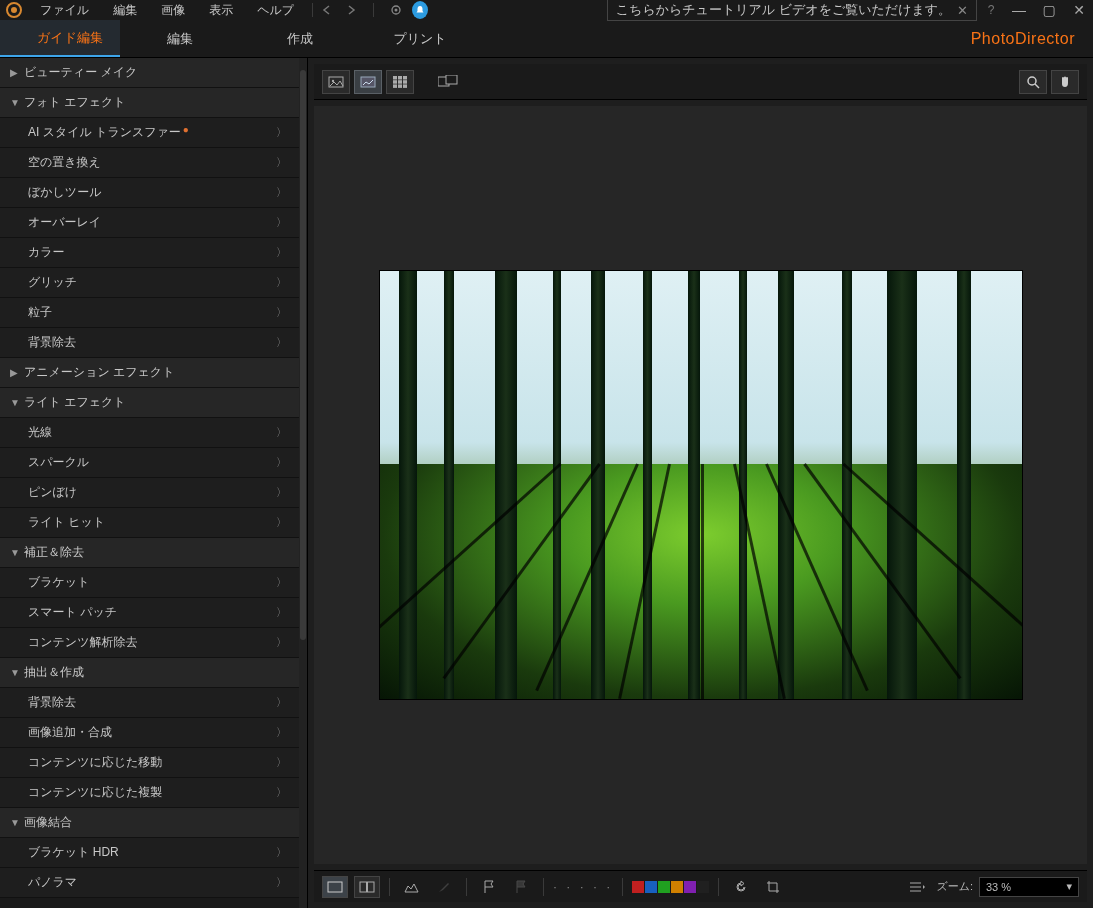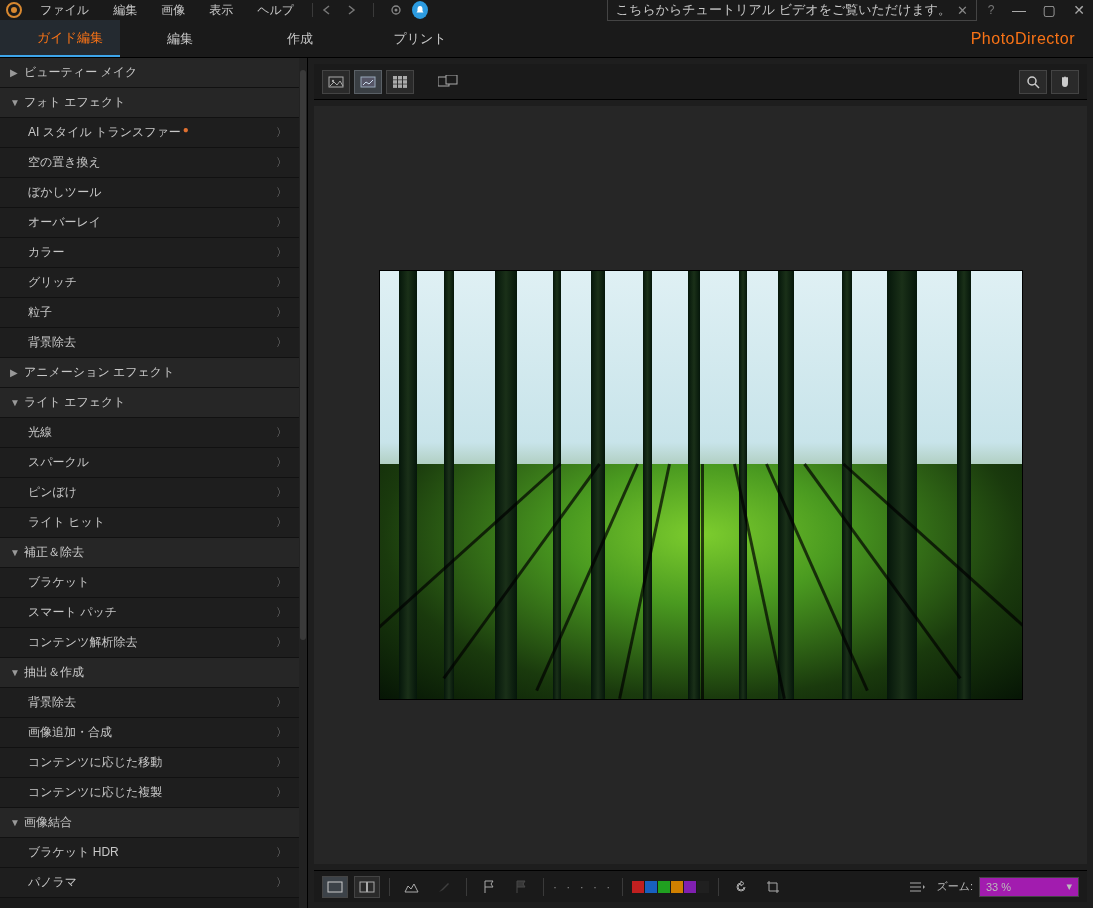--- a/index.html
+++ b/index.html
@@ -56,21 +56,21 @@
 .trunk { position:absolute; top:0; bottom:0; background: linear-gradient(90deg,#05160a,#1a3018,#05160a); }
 
 
 .bbar { height: 32px; background: #1a1a1a; border-top: 1px solid #000; display: flex; align-items: center; padding: 0 8px; gap: 6px; margin: 0 6px 6px 6px; }
 .bbtn { width: 26px; height: 22px; border: 1px solid #444; background: #2a2a2a; display:flex; align-items:center; justify-content:center; cursor:pointer; color:#aaa; font-size:11px; }
 .bbtn.active { background:#3c4248; }
 .bsep { width:1px; height:18px; background:#3a3a3a; margin:0 3px; }
 .swatches { display:flex; gap:1px; }
 .sw { width:12px; height:12px; cursor:pointer; }
 .zoom { margin-left:auto; display:flex; align-items:center; gap:6px; font-size:11px; color:#bbb; }
-.zoom-sel { width:100px; height:20px; background:#a21caf; border:1px solid #444; display:flex; align-items:center; padding:0 6px; justify-content:space-between; cursor:pointer; }
+.zoom-sel { width:100px; height:20px; background:#000000; border:1px solid #444; display:flex; align-items:center; padding:0 6px; justify-content:space-between; cursor:pointer; }
 .dots { color:#888; letter-spacing:3px; }
 
 svg { display:block; }
 </style>
 </head>
 <body>
 
 <div class="topbar">
   <div class="logo">
     <svg width="18" height="18" viewBox="0 0 18 18">

